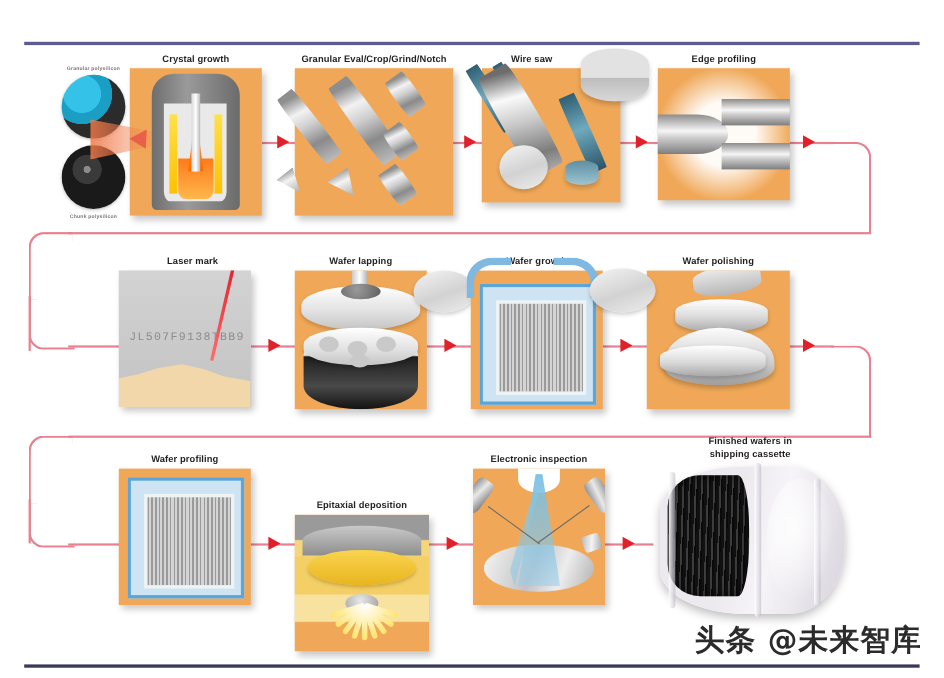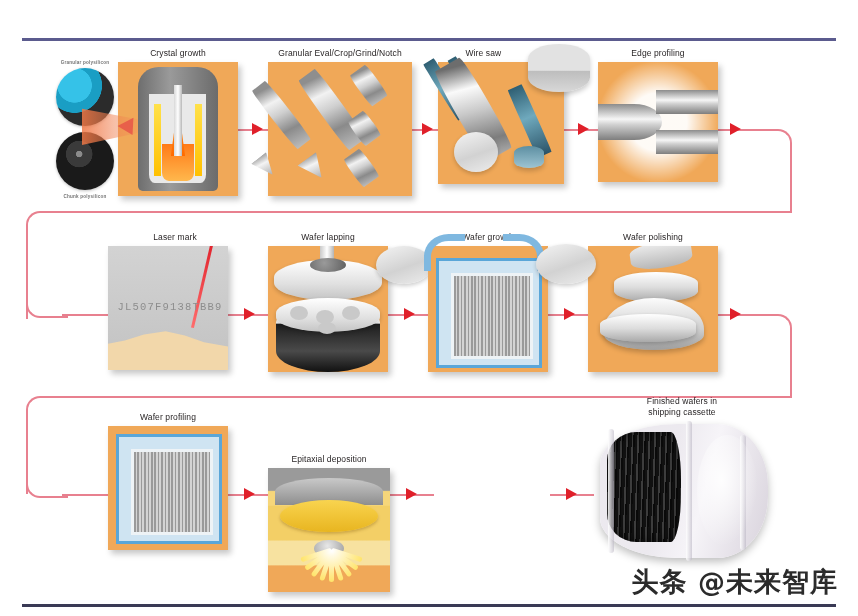--- a/index.html
+++ b/index.html
@@ -44,21 +44,21 @@
     border-top:6px solid transparent;
     border-bottom:6px solid transparent;
     border-left:11px solid #e0202a;
   }
 
   
   .step{position:absolute;}
   .step-label{
     position:absolute;left:50%;transform:translateX(-50%);
     white-space:nowrap;text-align:center;
-    font-size:8.5px;font-weight:normal;color:#231f20;
+    font-size:8.5px;font-weight:bold;color:#231f20;
     letter-spacing:.1px;line-height:10px;
   }
   .panel{
     position:absolute;
     background:#f0a858;
     box-shadow:3px 4px 6px rgba(0,0,0,.22);
   }
 
   
   
@@ -512,20 +512,34 @@
       <div class="ep2-lamp" style="transform:rotate(-36deg);"></div>
       <div class="ep2-lamp" style="transform:rotate(-18deg);"></div>
       <div class="ep2-lamp" style="transform:rotate(0deg);"></div>
       <div class="ep2-lamp" style="transform:rotate(18deg);"></div>
       <div class="ep2-lamp" style="transform:rotate(36deg);"></div>
       <div class="ep2-lamp" style="transform:rotate(54deg);"></div>
       <div class="ep2-lamp" style="transform:rotate(72deg);"></div>
     </div>
   </div>
 
+  <div class="step" style="left:430px;top:368px;width:120px;height:152px;">
+    <div class="step-label" style="top:0;">Electronic inspection</div>
+    <div class="panel" style="left:0;top:14px;width:120px;height:124px;overflow:hidden;">
+      <div class="ei-lamp"></div>
+      <div class="ei-wafer"></div>
+      <div class="ei-beam"></div>
+      <div class="ei-beam2"></div>
+      <div class="ei-probe" style="left:-4px;top:8px;transform:rotate(36deg);"></div>
+      <div class="ei-probe" style="right:-4px;top:8px;transform:rotate(-36deg);"></div>
+      <div class="ei-line" style="left:14px;top:34px;width:58px;transform:rotate(36deg);"></div>
+      <div class="ei-line" style="left:106px;top:34px;width:58px;transform:rotate(144deg);"></div>
+      <div class="ei-chip"></div>
+    </div>
+  </div>
 
   <div class="step" style="left:592px;top:352px;width:180px;height:176px;">
     <div class="step-label" style="top:0;">Finished wafers in</div>
     <div class="step-label" style="top:11px;">shipping cassette</div>
     <div id="cassette" style="left:8px;top:28px;width:168px;height:134px;">
       <div class="cas-body"></div>
       <div class="cas-stack"></div>
       <div class="cas-rib" style="left:8px;top:4%;height:92%;"></div>
       <div class="cas-rib" style="left:86px;top:-2%;height:104%;"></div>
       <div class="cas-rib" style="left:140px;top:8%;height:86%;"></div>

